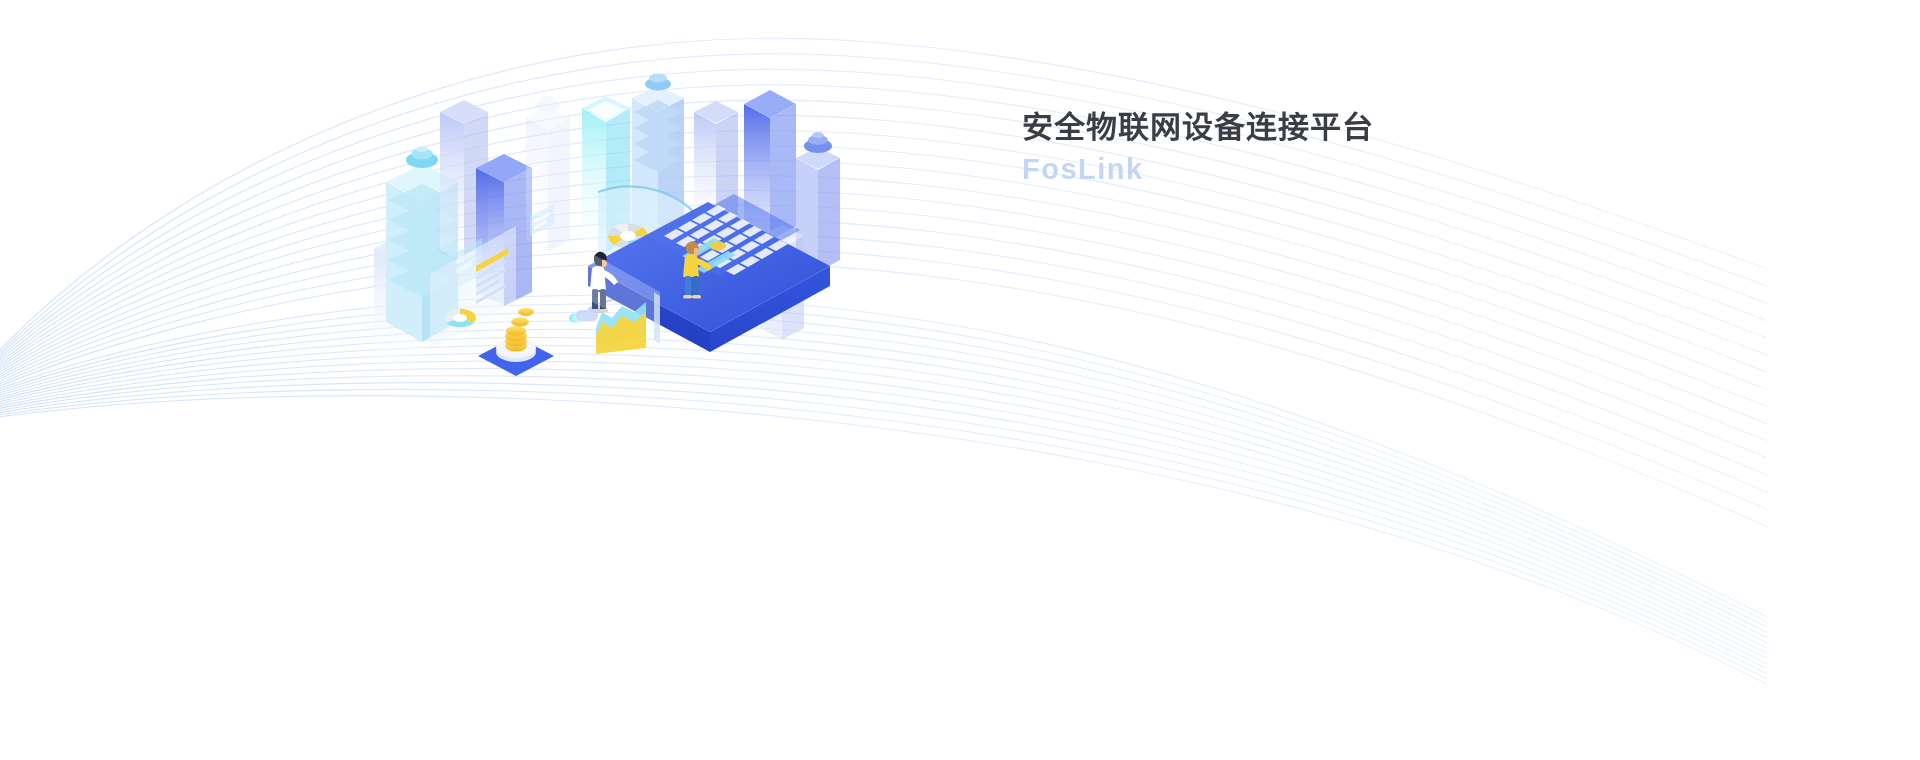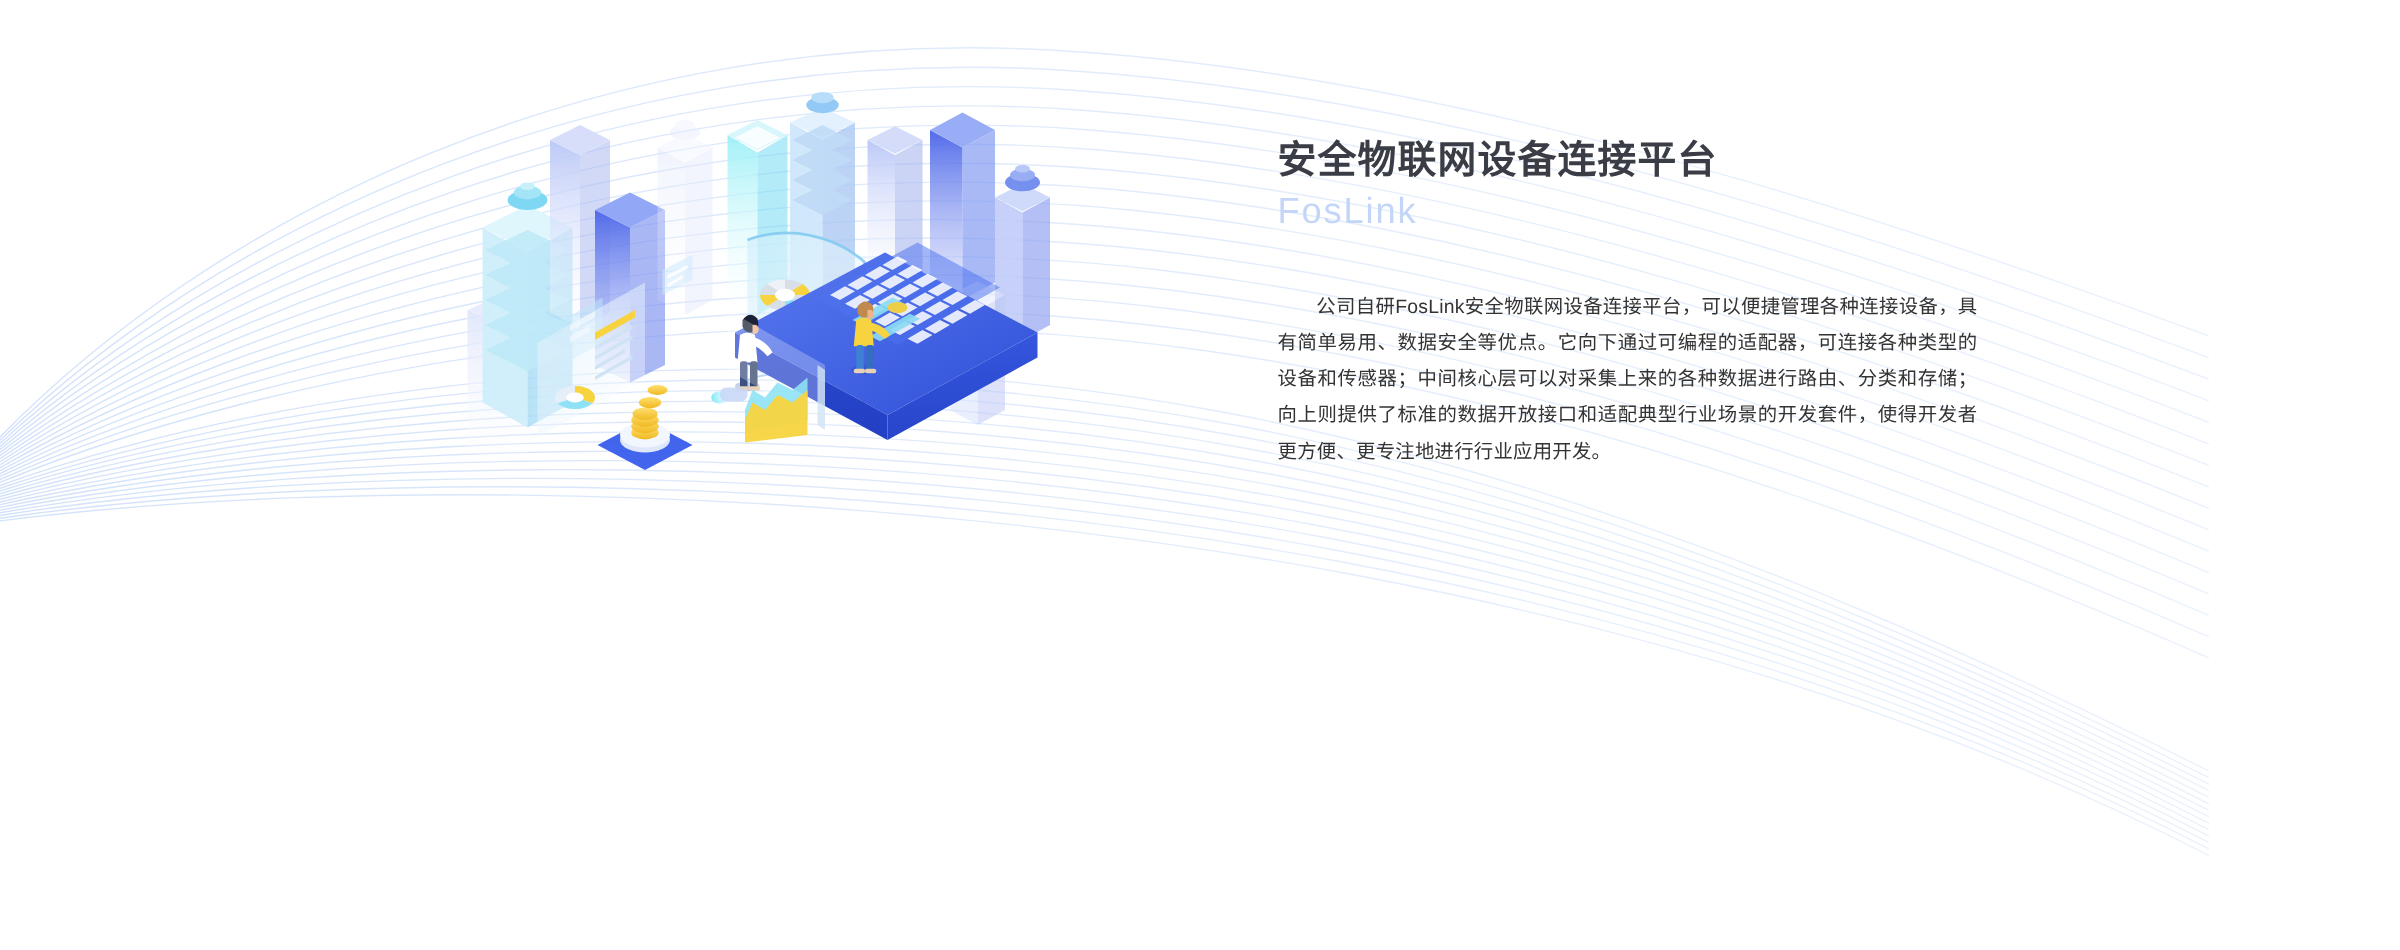--- a/index.html
+++ b/index.html
@@ -26,21 +26,21 @@
   .content {
     position:absolute; left:1022px; top:108px;
     width:560px; z-index:2;
   }
   .title {
     font-size:31px; font-weight:bold; color:#3a3d45;
     letter-spacing:1px; line-height:1.3;
     white-space:nowrap;
   }
   .subtitle {
-    font-size:29px; font-weight:normal; color:#c3d6f7;
+    font-size:29px; font-weight:bold; color:#c3d6f7;
     letter-spacing:1.5px; line-height:1.35; margin-top:2px;
   }
   .body-copy { margin-top:42px; }
   .para {
     font-size:15.5px; color:#333333; line-height:29px;
     text-indent:2em; text-align:justify; margin-bottom:27px;
     letter-spacing:0.2px;
   }
   .para:last-child { margin-bottom:0; }
 </style>
@@ -388,17 +388,16 @@
         </g>
       </g>
     </svg>
   </div>
 
   <div class="content">
     <h1 class="title">安全物联网设备连接平台</h1>
     <div class="subtitle">FosLink</div>
 
     <div class="body-copy">
-      <p class="para">公司自研FosLink安全物联网设备连接平台，可以便捷管理各种连接设备，具有简单易用、数据安全等优点。它向下通过可编程的适配器，可连接各种类型的设备和传感器；中间核心层可以对采集上来的各种数据进行路由、分类和存储；向上则提供了标准的数据开放接口和适配典型行业场景的开发套件，使得开发者更方便、更专注地进行行业应用开发。</p>
     </div>
   </div>
 
 </div>
 
 </body></html>

